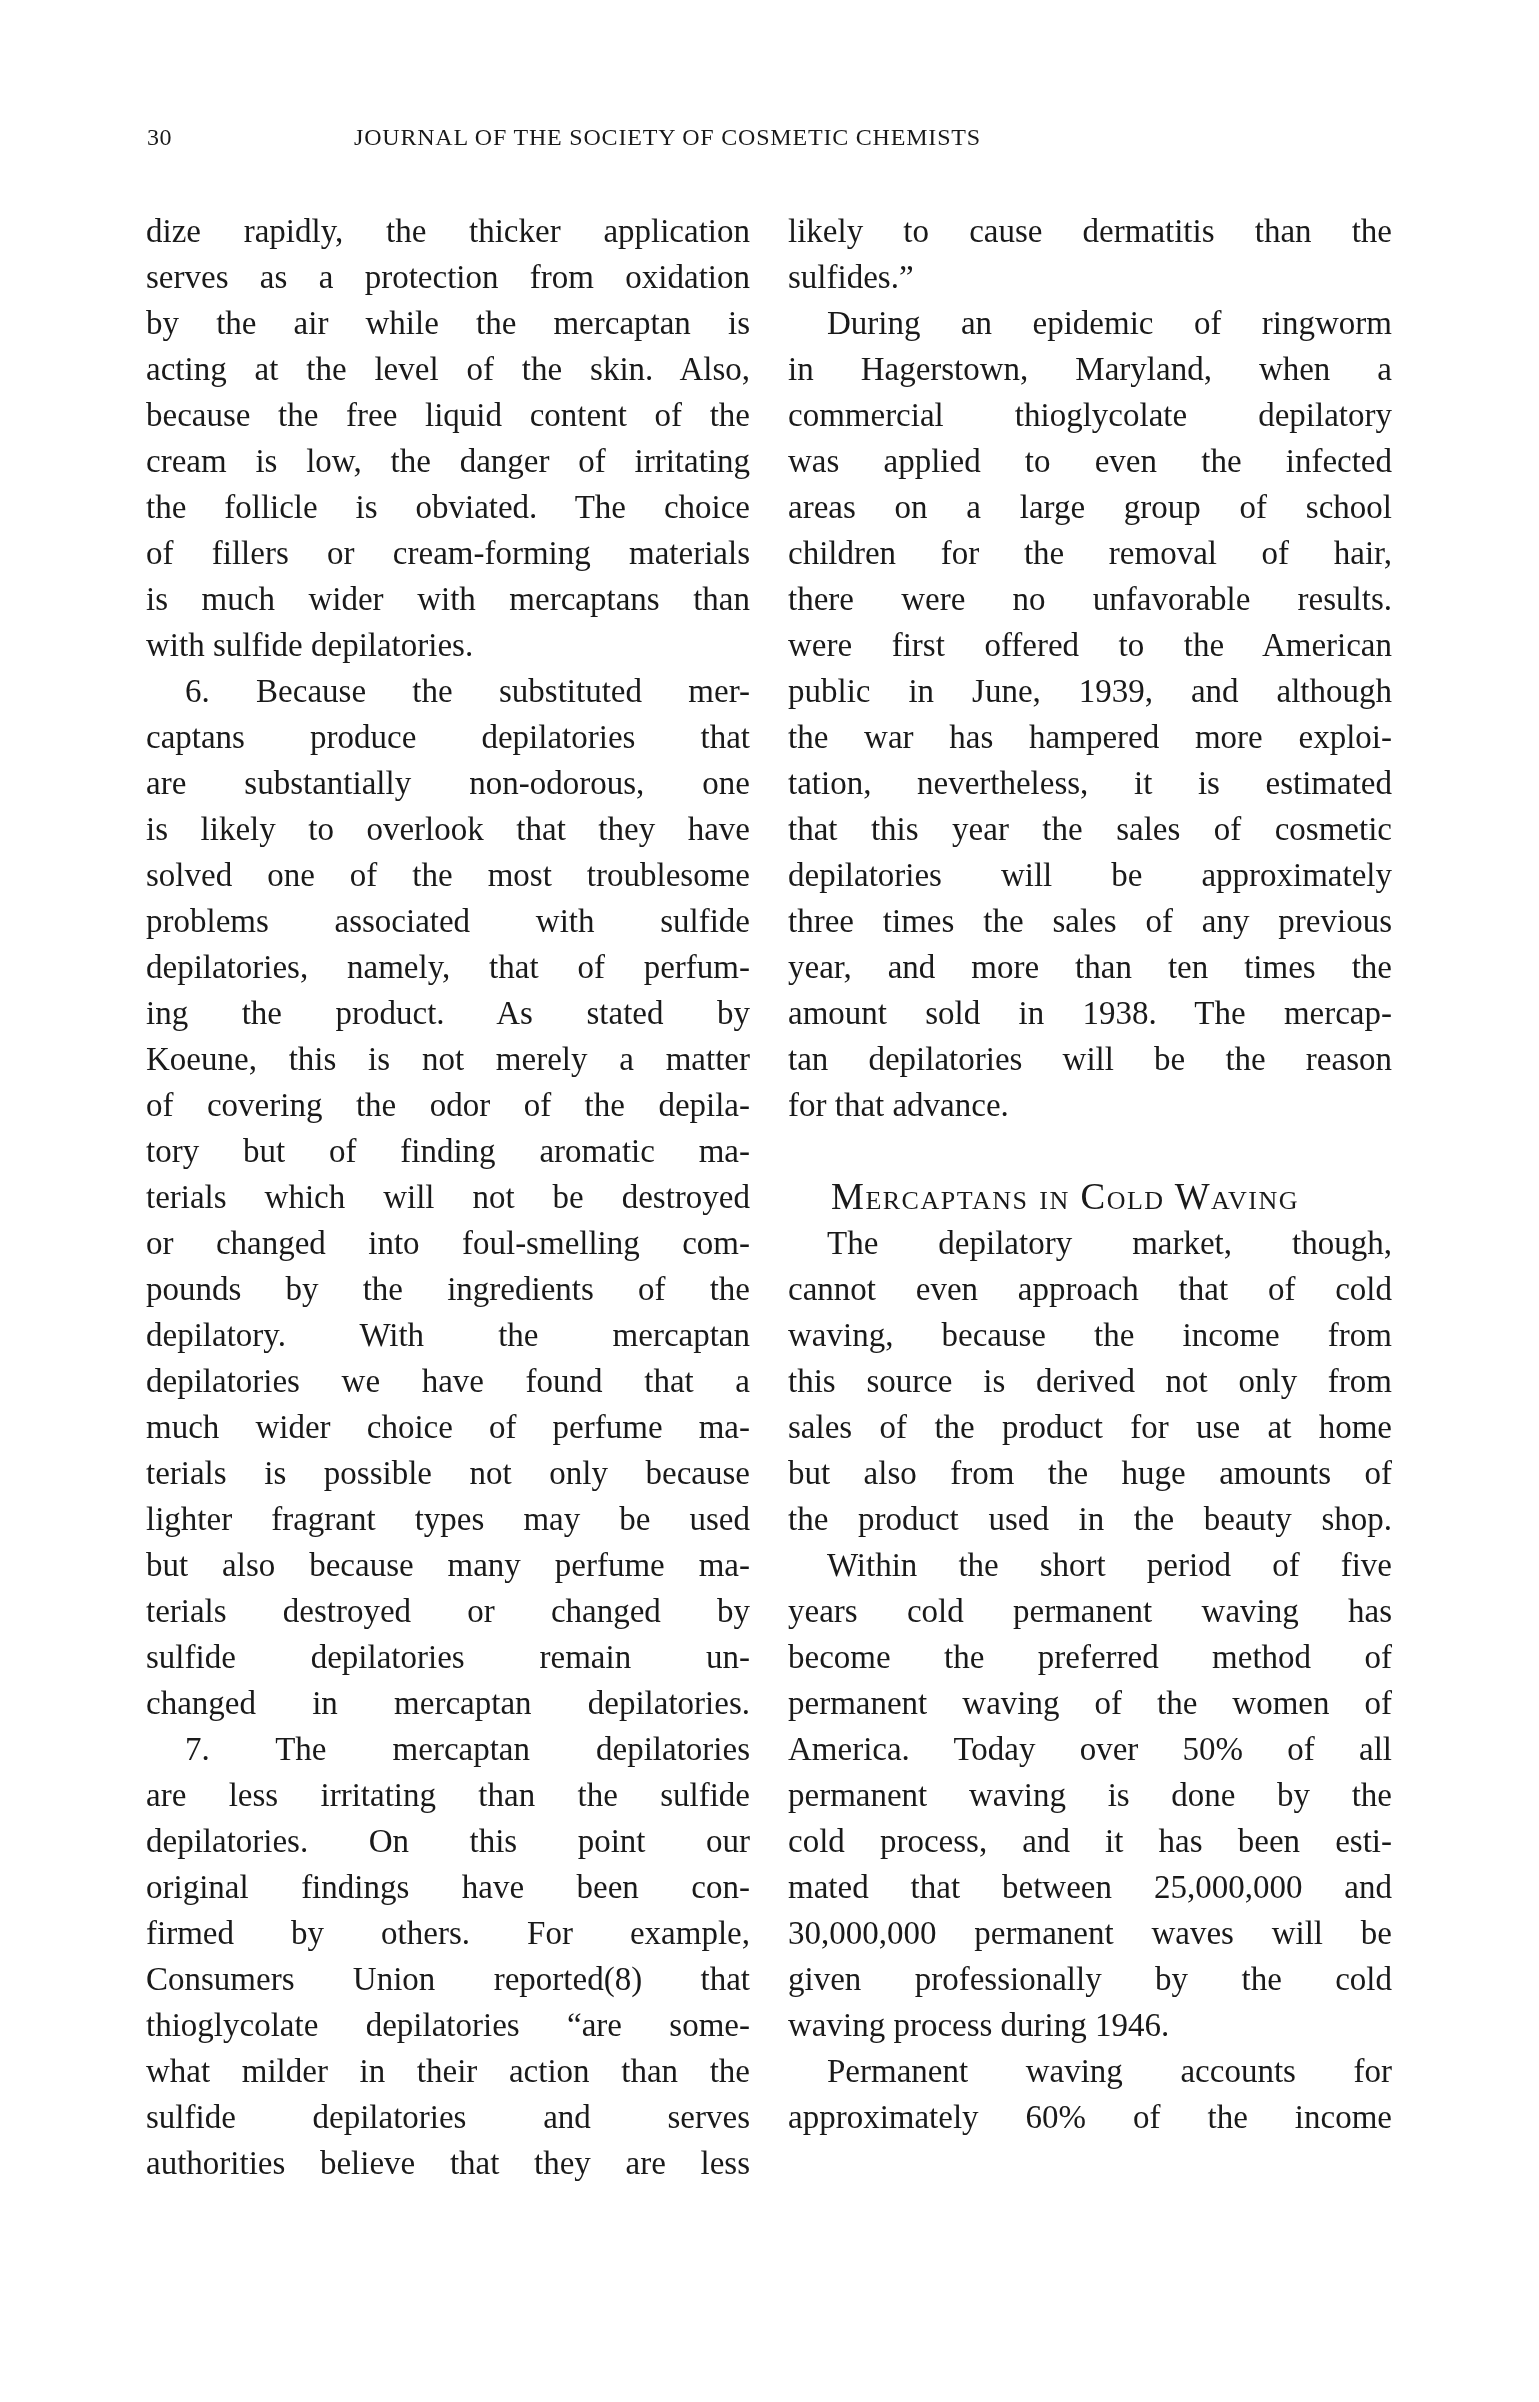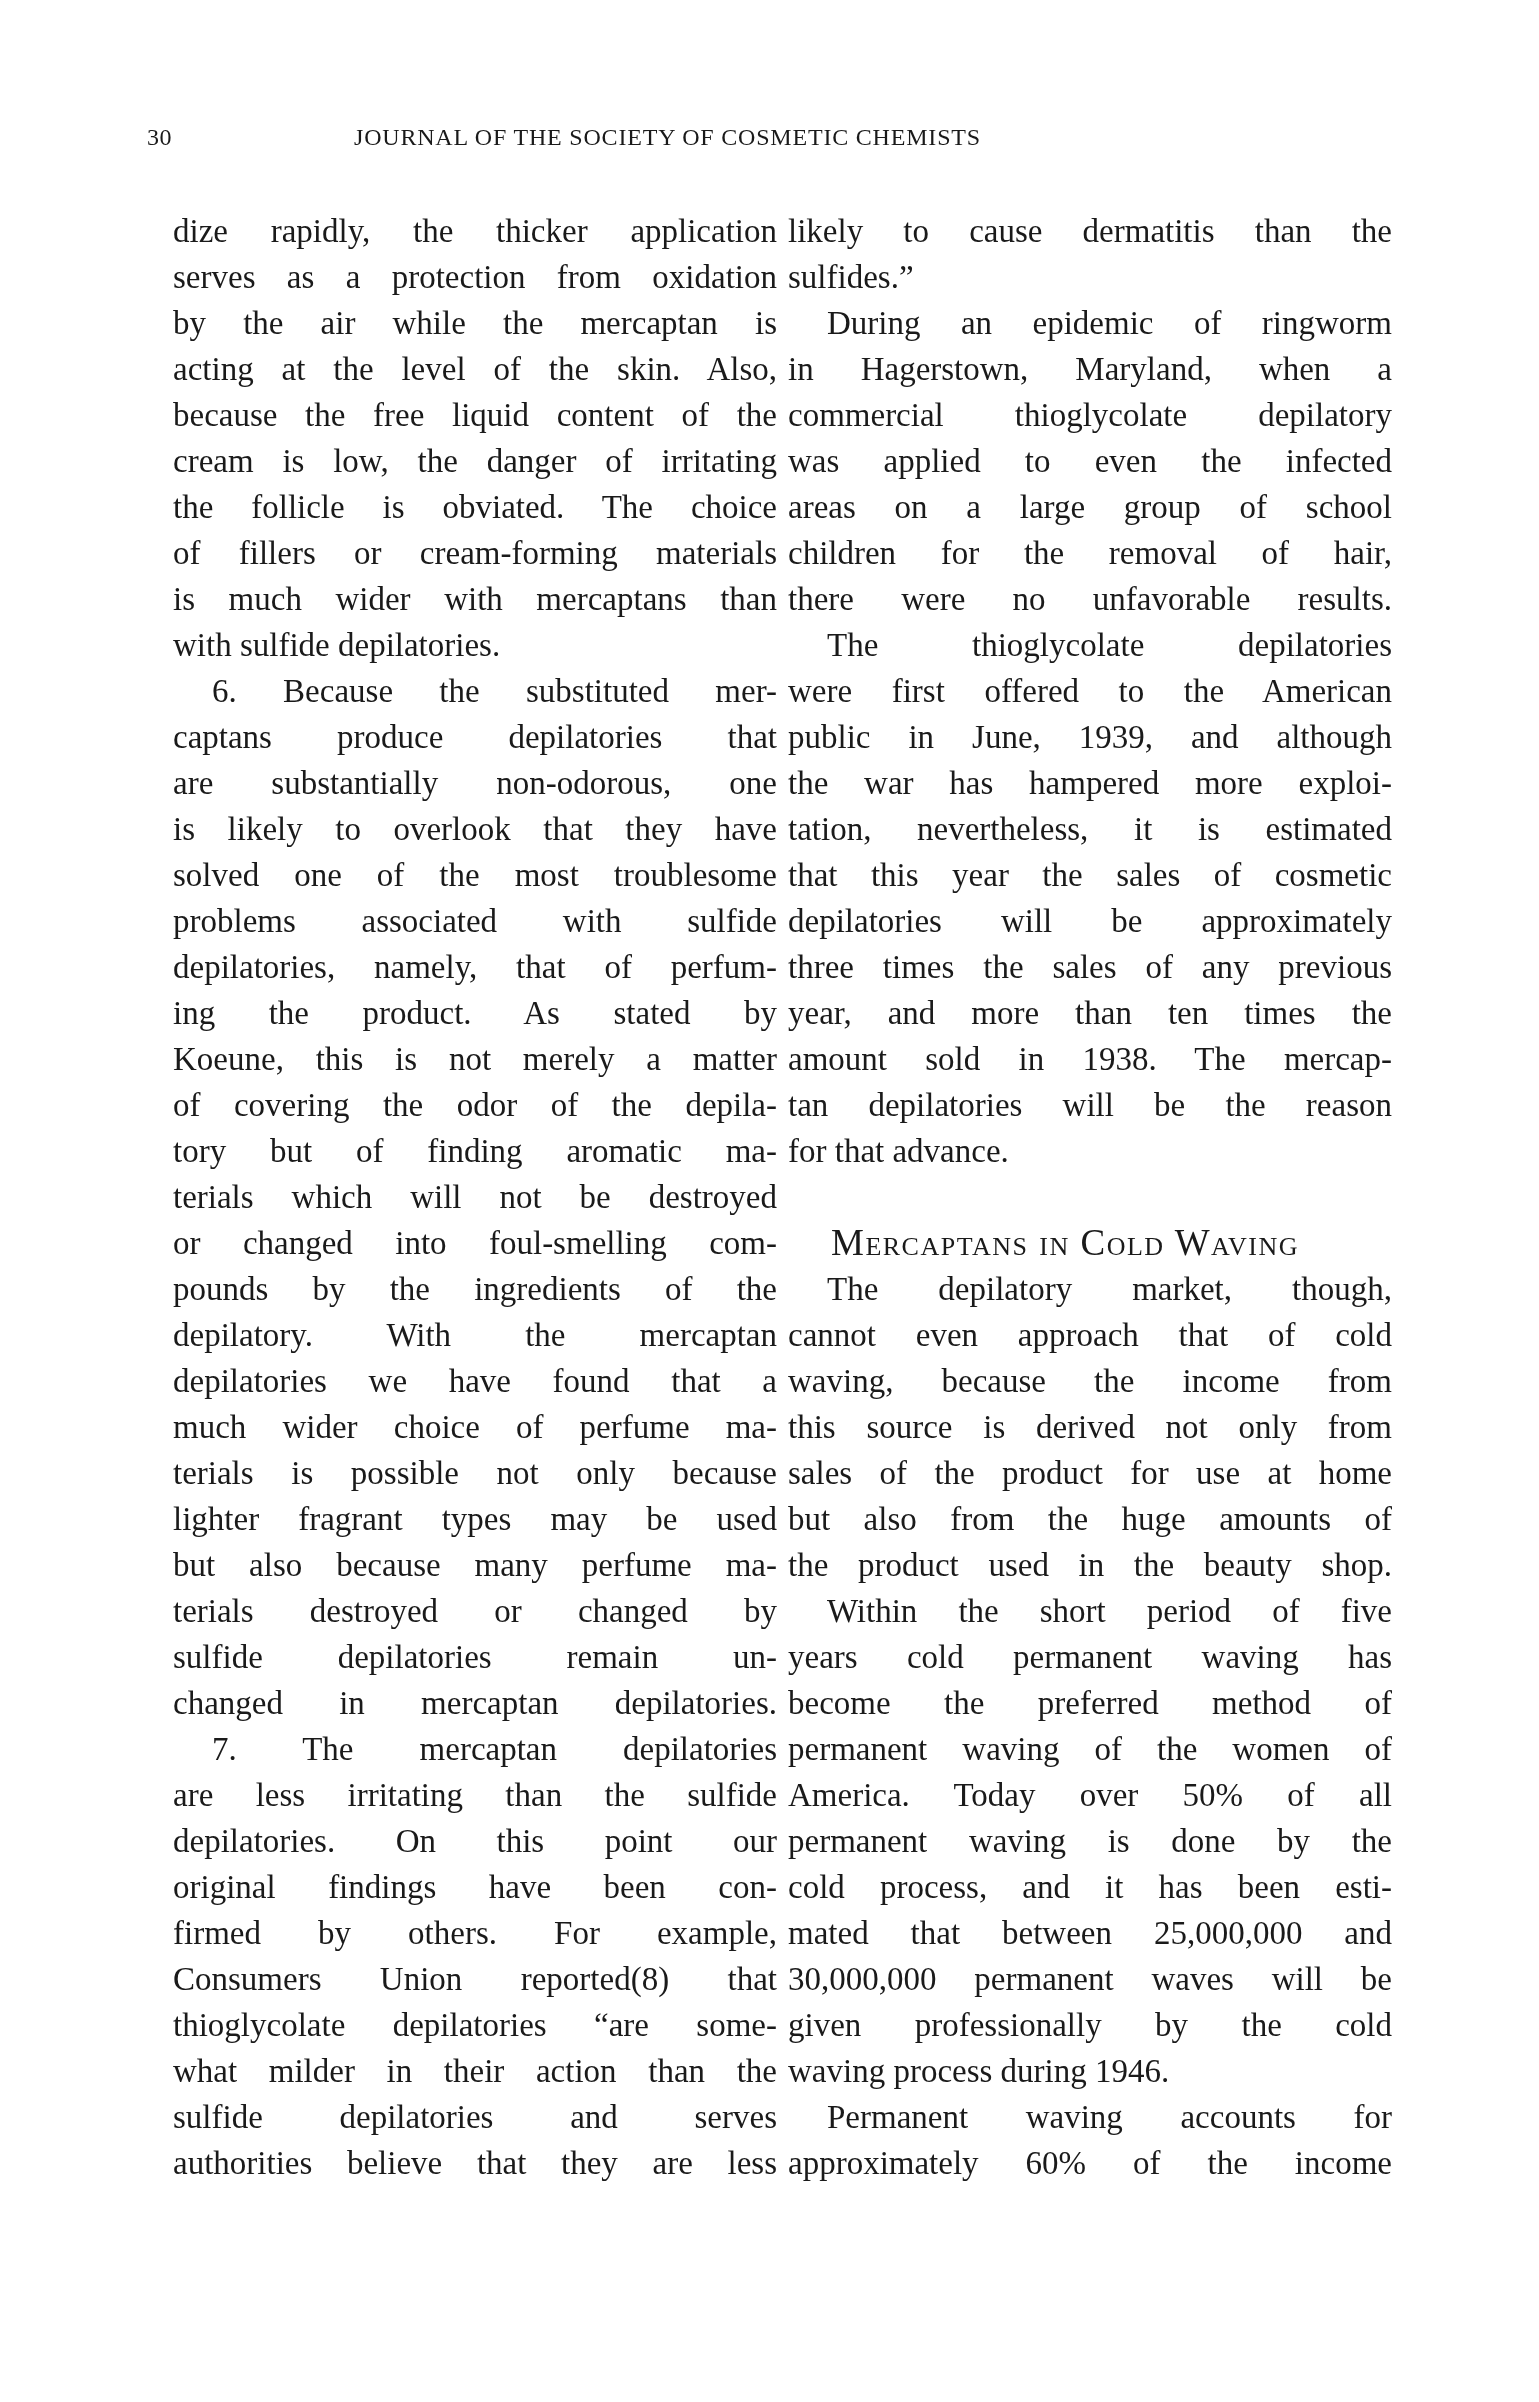--- a/index.html
+++ b/index.html
@@ -42,21 +42,21 @@
     text-transform: uppercase;
     letter-spacing: 0.8px;
   }
   .column {
     position: absolute;
     top: 208px;
     width: 604px;
     font-size: 33px;
     line-height: 46px;
   }
-  .column.left { left: 173px; }
+  .column.left { left: 146px; }
   .column.right { left: 788px; }
   .line {
     display: block;
     height: 46px;
     white-space: nowrap;
     text-align: justify;
     text-align-last: justify;
     overflow: visible;
   }
   .line.last {
@@ -138,21 +138,20 @@
     <div id="right-before">
         <span class="line">likely to cause dermatitis than the</span>
         <span class="line last">sulfides.”</span>
         <span class="line indent">During an epidemic of ringworm</span>
         <span class="line">in Hagerstown, Maryland, when a</span>
         <span class="line">commercial thioglycolate depilatory</span>
         <span class="line">was applied to even the infected</span>
         <span class="line">areas on a large group of school</span>
         <span class="line">children for the removal of hair,</span>
         <span class="line">there were no unfavorable results.</span>
-        <span class="line indent">The thioglycolate depilatories</span>
         <span class="line">were first offered to the American</span>
         <span class="line">public in June, 1939, and although</span>
         <span class="line">the war has hampered more exploi-</span>
         <span class="line">tation, nevertheless, it is estimated</span>
         <span class="line">that this year the sales of cosmetic</span>
         <span class="line">depilatories will be approximately</span>
         <span class="line">three times the sales of any previous</span>
         <span class="line">year, and more than ten times the</span>
         <span class="line">amount sold in 1938.  The mercap-</span>
         <span class="line">tan depilatories will be the reason</span>

